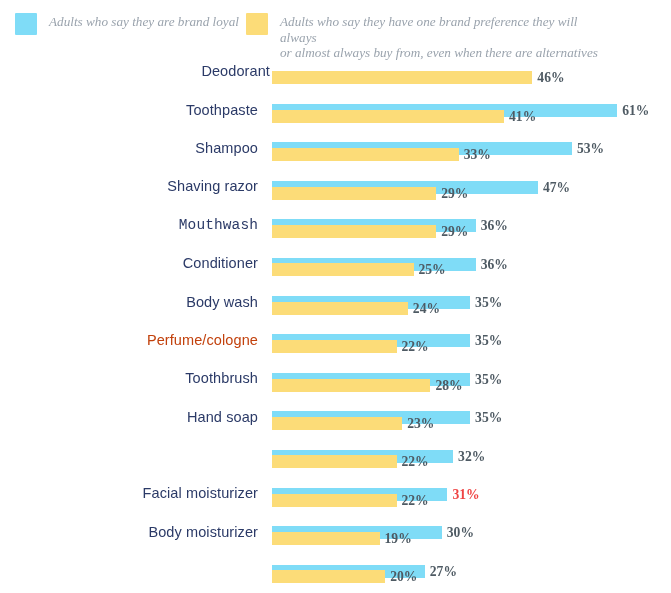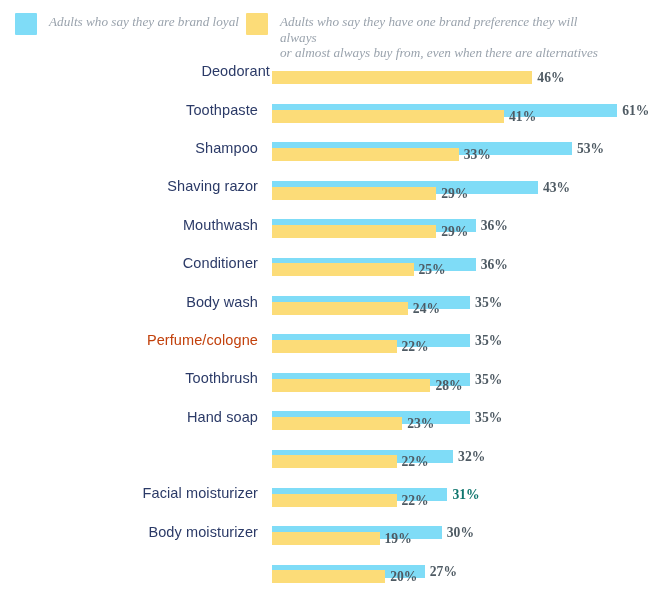--- a/index.html
+++ b/index.html
@@ -146,21 +146,21 @@
           <div class="bar" style="width: 232.06px; background: rgb(252, 220, 120);"></div>
           <span class="bar-value" style="color: rgb(78, 90, 99);">41%</span>
         </div>
       </div>
     </div>
     <div class="row">
       <div class="row-label" style="color: rgb(43, 58, 103);">Shampoo</div>
       <div class="bars">
         <div class="bar-line top">
           <div class="bar" style="width: 266.02px; background: rgb(127, 220, 247);"></div>
-          <span class="bar-value" style="color: rgb(78, 90, 99);">43%</span>
+          <span class="bar-value" style="color: rgb(78, 90, 99);">47%</span>
         </div>
         <div class="bar-line bottom">
           <div class="bar" style="width: 186.78px; background: rgb(252, 220, 120);"></div>
           <span class="bar-value" style="color: rgb(78, 90, 99);">33%</span>
         </div>
       </div>
     </div>
     <div class="row">
       <div class="row-label" style="color: rgb(43, 58, 103);">Shaving razor</div>
       <div class="bars">
@@ -168,21 +168,21 @@
           <div class="bar" style="width: 203.76px; background: rgb(127, 220, 247);"></div>
           <span class="bar-value" style="color: rgb(78, 90, 99);">36%</span>
         </div>
         <div class="bar-line bottom">
           <div class="bar" style="width: 164.14px; background: rgb(252, 220, 120);"></div>
           <span class="bar-value" style="color: rgb(78, 90, 99);">29%</span>
         </div>
       </div>
     </div>
     <div class="row">
-      <div class="row-label" style="color: rgb(43, 58, 103);">Mouthwash</div>
+      <div class="row-label" style="color: rgb(43, 58, 103); font-family: Liberation Mono, monospace;">Mouthwash</div>
       <div class="bars">
         <div class="bar-line top">
           <div class="bar" style="width: 203.76px; background: rgb(127, 220, 247);"></div>
           <span class="bar-value" style="color: rgb(78, 90, 99);">36%</span>
         </div>
         <div class="bar-line bottom">
           <div class="bar" style="width: 164.14px; background: rgb(252, 220, 120);"></div>
           <span class="bar-value" style="color: rgb(78, 90, 99);">29%</span>
         </div>
       </div>
@@ -249,21 +249,21 @@
         <div class="bar-line bottom">
           <div class="bar" style="width: 130.18px; background: rgb(252, 220, 120);"></div>
           <span class="bar-value" style="color: rgb(78, 90, 99);">23%</span>
         </div>
       </div>
     </div>
     <div class="row">
       <div class="bars">
         <div class="bar-line top">
           <div class="bar" style="width: 175.46px; background: rgb(127, 220, 247);"></div>
-          <span class="bar-value" style="color: #0f766e;">31%</span>
+          <span class="bar-value" style="color: #ef4444;">31%</span>
         </div>
         <div class="bar-line bottom">
           <div class="bar" style="width: 124.52px; background: rgb(252, 220, 120);"></div>
           <span class="bar-value" style="color: rgb(78, 90, 99);">22%</span>
         </div>
       </div>
     </div>
     <div class="row">
       <div class="row-label" style="color: rgb(43, 58, 103);">Facial moisturizer</div>
       <div class="bars">

